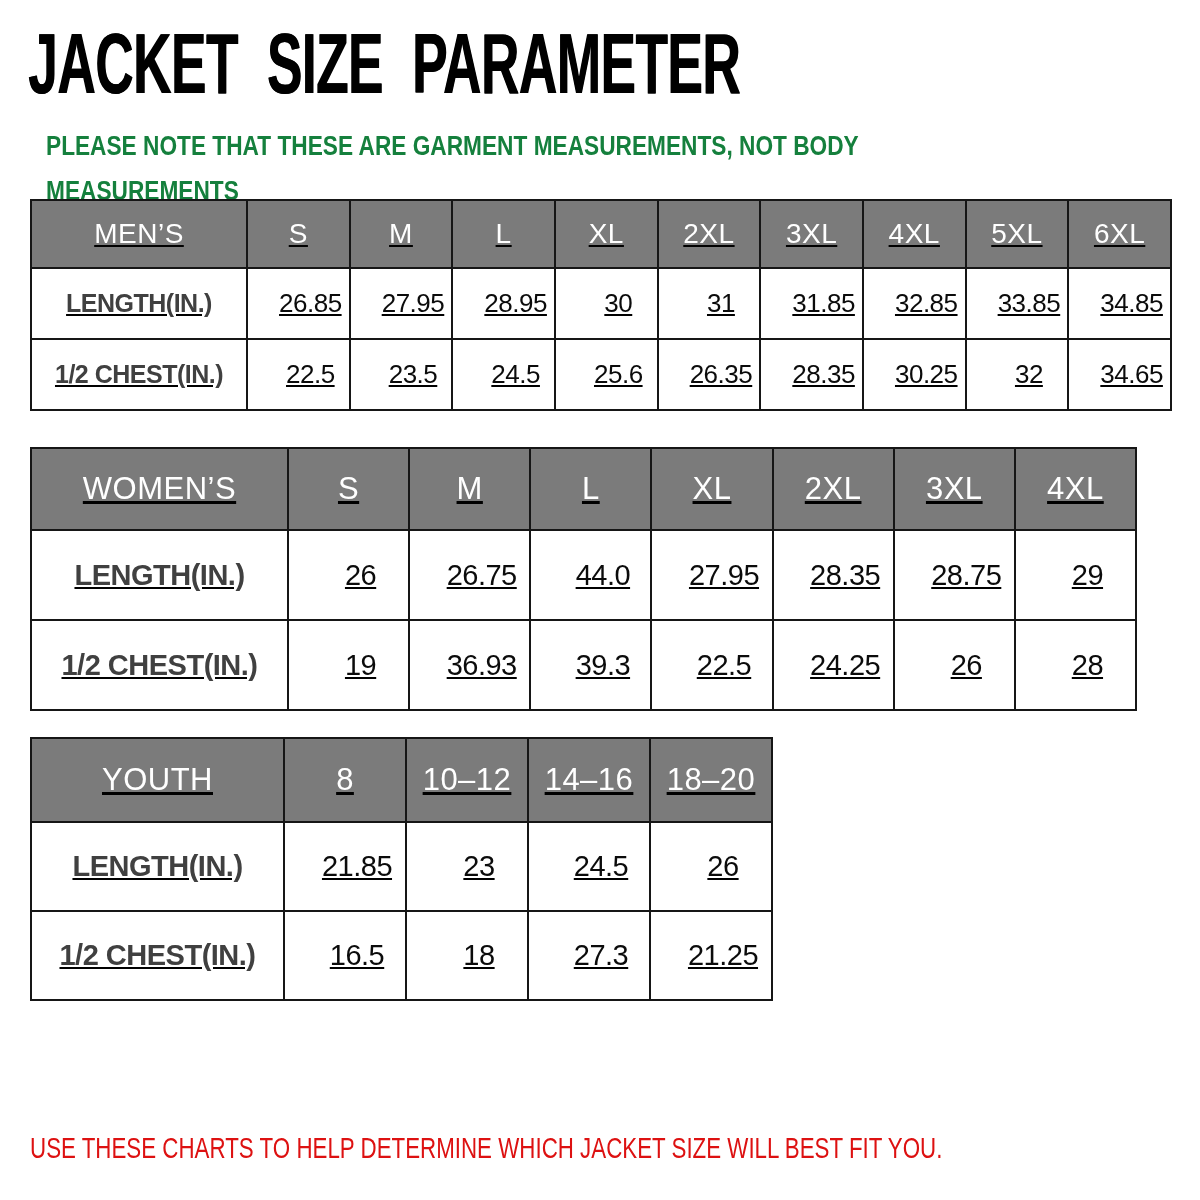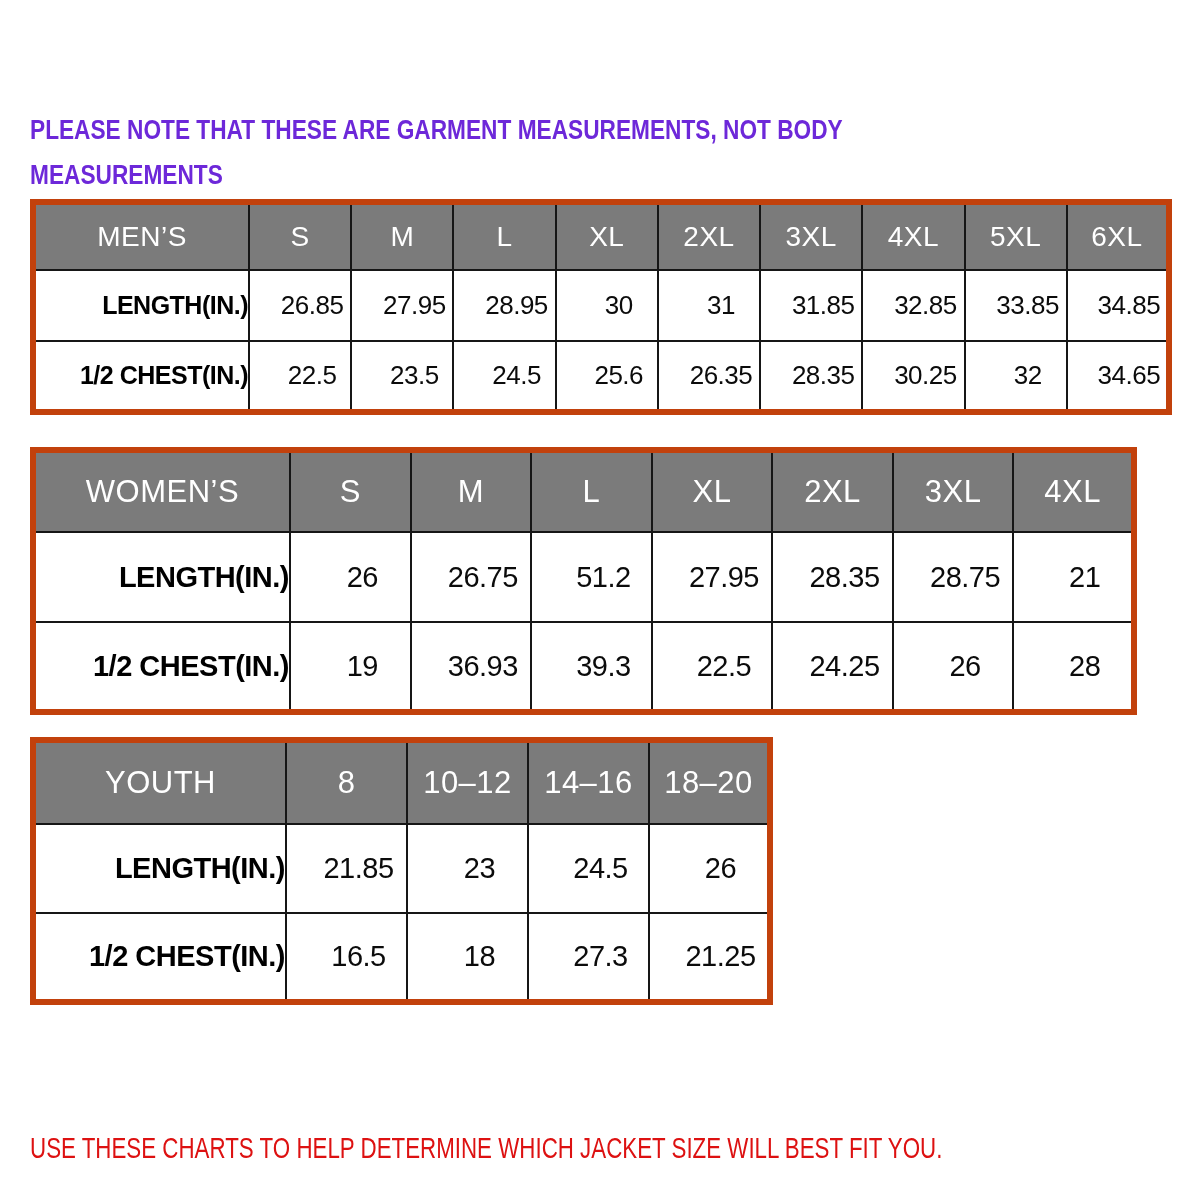--- a/index.html
+++ b/index.html
@@ -16,35 +16,35 @@
   .page-title .condense {
     display: inline-block;
     font-size: 86px; font-weight: 700; color: #000;
     letter-spacing: -1px; word-spacing: 24px;
     transform: scaleX(0.62); transform-origin: 0 0;
     white-space: nowrap;
     text-shadow: 1px 0 0 #000;
   }
 
   
-  .subtitle { position: absolute; top: 108px; left: 30px; margin: 0; color: #6d28d9; }
+  .subtitle { position: absolute; top: 108px; left: 30px; margin: 16px; color: #15803d; }
   .subtitle .line {
     display: block; font-size: 27px; font-weight: 700; line-height: 1.65;
     transform: scaleX(0.84); transform-origin: 0 50%; white-space: nowrap;
   }
 
   
   table.tbl { border-collapse: collapse; table-layout: fixed; position: absolute; left: 30px;
-              border: 6px solid #c2410c; }
+              border: 1px solid #c2410c; text-decoration: underline; }
   table.tbl th, table.tbl td {
     border: 2px solid #161616; text-align: center; vertical-align: middle;
     padding: 0; overflow: hidden;
   }
   table.tbl thead th { background: #7b7b7b; color: #ffffff; font-weight: 400; letter-spacing: 0.5px; }
-  table.tbl tbody th.row-label { background: #ffffff; color: #000000; font-weight: 700; letter-spacing: -0.5px; text-align: right; }
+  table.tbl tbody th.row-label { background: #ffffff; color: #404040; font-weight: 700; letter-spacing: -0.5px; }
   table.tbl tbody td { background: #ffffff; color: #0b0b0b; font-weight: 400; letter-spacing: -0.5px; padding-left: 24px; }
 
   
   .tbl-mens { top: 199px; width: 1142px; }
   .tbl-mens col.first { width: 216px; }
   .tbl-mens thead tr { height: 68px; }
   .tbl-mens tbody tr { height: 71px; }
   .tbl-mens thead th { font-size: 28px; }
   .tbl-mens tbody th.row-label { font-size: 25px; }
   .tbl-mens tbody td { font-size: 26px; }
@@ -77,20 +77,21 @@
   .footer-tip .line {
     display: inline-block; font-size: 29px; font-weight: 400; line-height: 1.4;
     transform: scaleX(0.77); transform-origin: 0 50%; white-space: nowrap;
   }
 </style>
 </head>
 <body>
 
 <div class="sheet">
 
+  <h1 class="page-title"><span class="condense">JACKET SIZE PARAMETER</span></h1>
 
   <p class="subtitle">
     <span class="line">PLEASE NOTE THAT THESE ARE GARMENT MEASUREMENTS, NOT BODY</span>
     <span class="line">MEASUREMENTS</span>
   </p>
 
   <table class="tbl tbl-mens">
       <colgroup>
         <col class="first">
         <col>
@@ -166,25 +167,25 @@
           <th>2XL</th>
           <th>3XL</th>
           <th>4XL</th>
         </tr>
       </thead>
       <tbody>
         <tr>
           <th class="row-label">LENGTH(IN.)</th>
           <td>26</td>
           <td>26.75</td>
-          <td>51.2</td>
+          <td>44.0</td>
           <td>27.95</td>
           <td>28.35</td>
           <td>28.75</td>
-          <td>21</td>
+          <td>29</td>
         </tr>
         <tr>
           <th class="row-label">1/2 CHEST(IN.)</th>
           <td>19</td>
           <td>36.93</td>
           <td>39.3</td>
           <td>22.5</td>
           <td>24.25</td>
           <td>26</td>
           <td>28</td>

